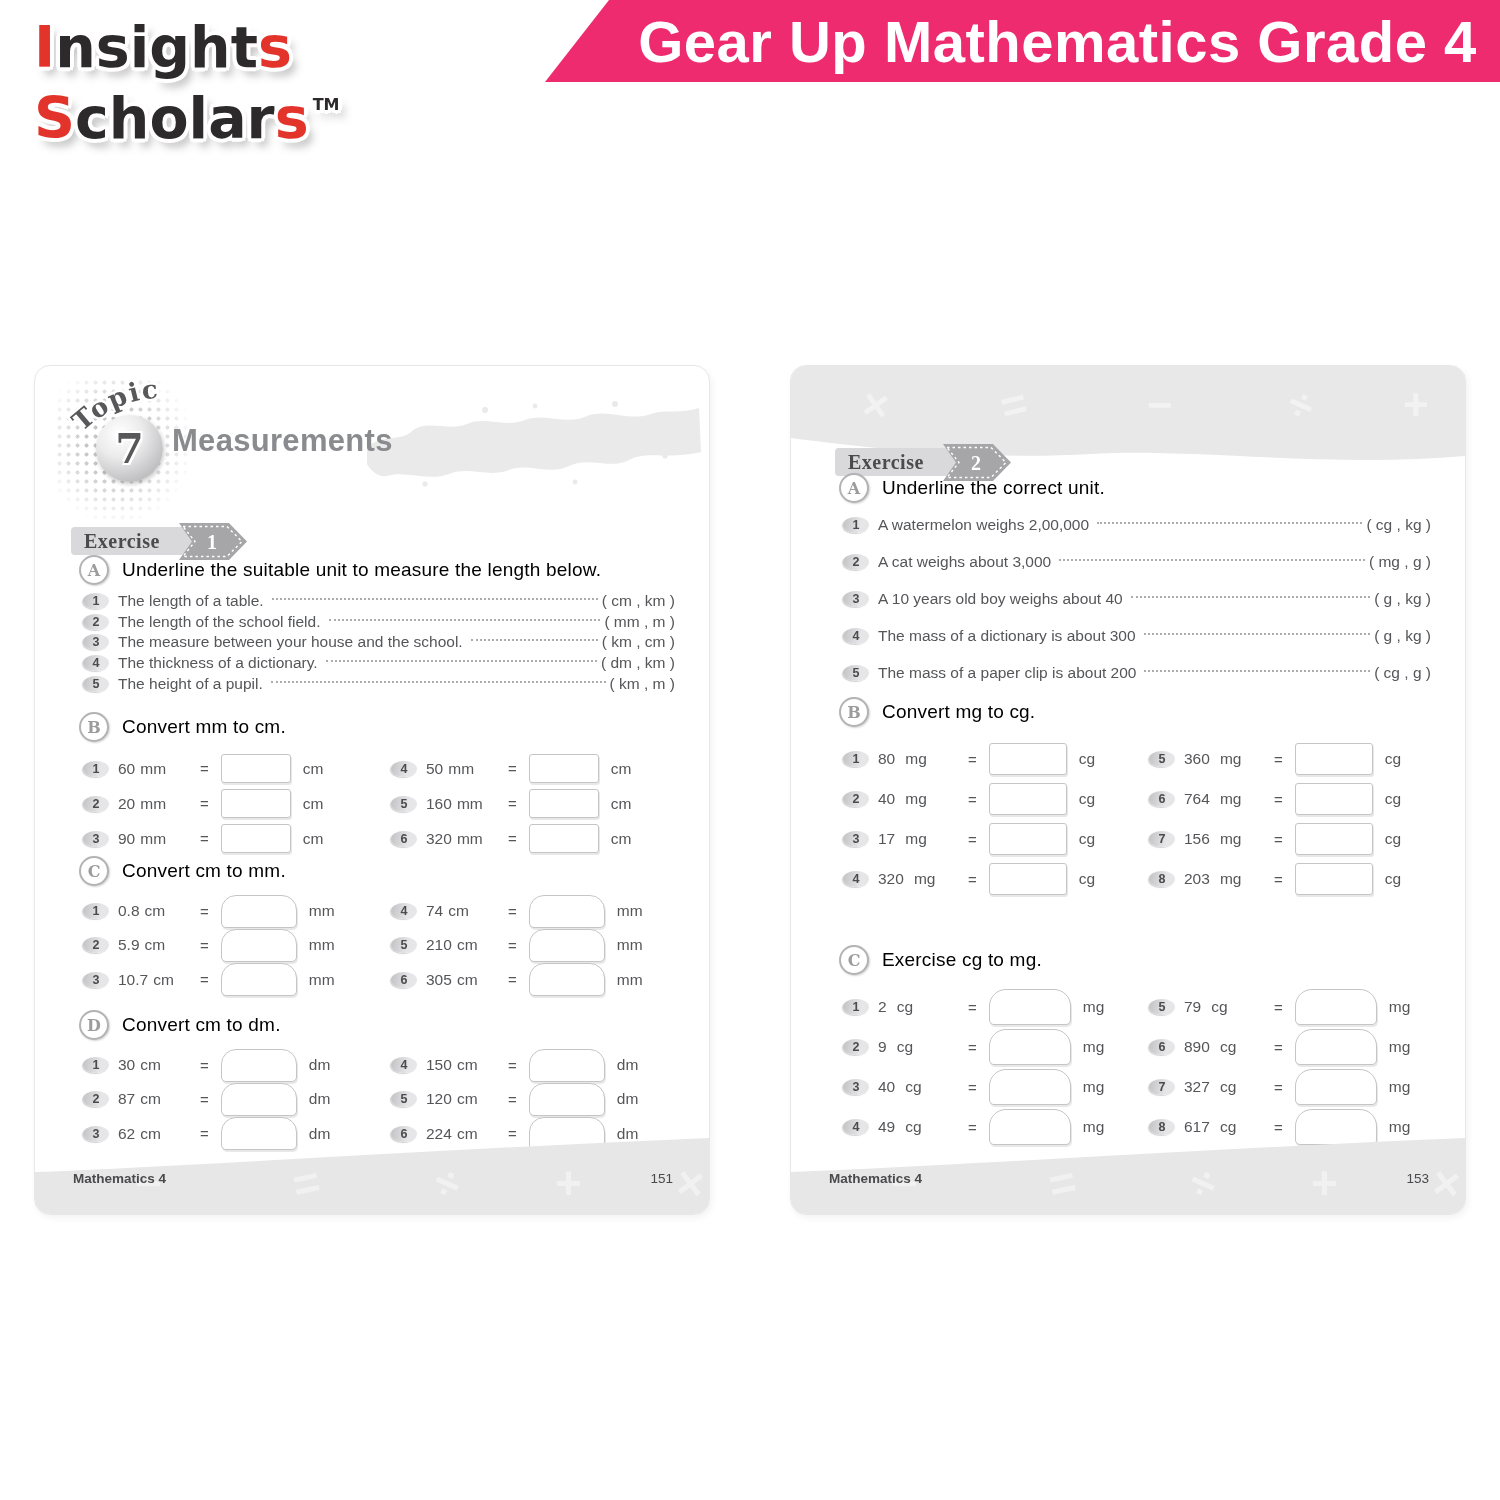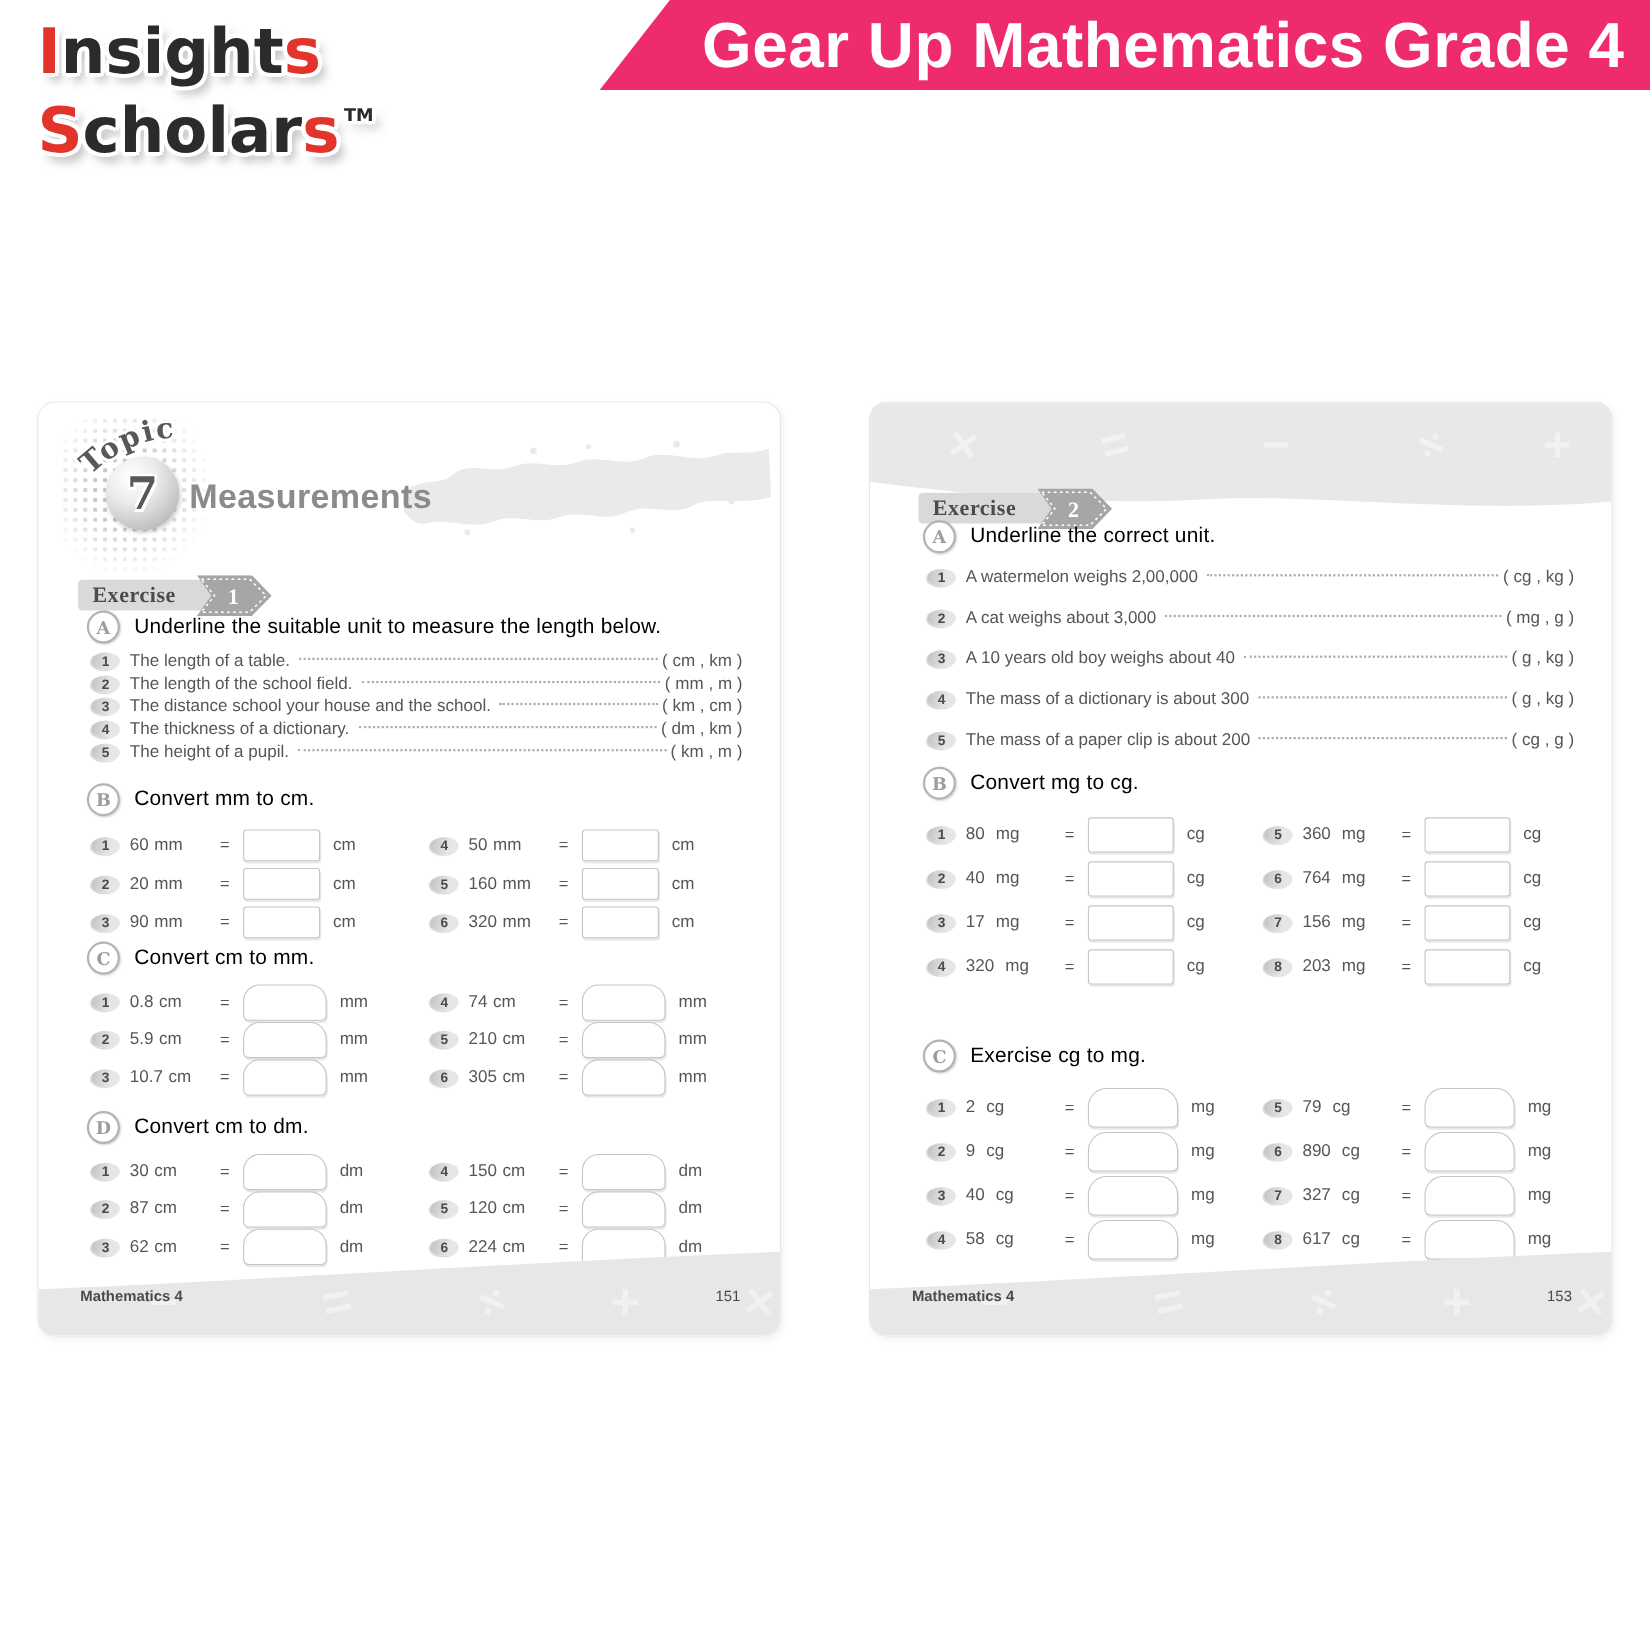--- a/index.html
+++ b/index.html
@@ -31,21 +31,21 @@
     mask-image:radial-gradient(ellipse at 45% 45%,#000 28%,transparent 72%);}
   .topic-arc{position:absolute;left:30px;top:12px;width:150px;height:70px;transform:rotate(-2deg);}
   .topic-arc text{font-family:"DejaVu Serif",serif;font-weight:bold;font-size:26px;fill:#58585A;
     stroke:#fff;stroke-width:5px;paint-order:stroke;letter-spacing:2px;}
   .sphere{position:absolute;left:61px;top:49px;width:67px;height:67px;border-radius:50%;
     background:radial-gradient(circle at 35% 28%,#ffffff 0%,#ECECED 35%,#BDBDBF 78%,#A9A9AB 100%);
     display:flex;align-items:center;justify-content:center;box-shadow:1px 2px 4px rgba(0,0,0,.22);}
   .sphere span{font-family:"DejaVu Serif",serif;font-weight:bold;font-size:41px;color:#58585A;
     text-shadow:-2px -2px 0 #fff,2px -2px 0 #fff,-2px 2px 0 #fff,2px 2px 0 #fff;}
   .splash{position:absolute;left:330px;top:30px;width:340px;height:100px;}
-  .topic-title{position:absolute;left:137px;top:68px;font-size:31px;font-weight:bold;color:#8A8B8E;letter-spacing:.3px;}
+  .topic-title{position:absolute;left:137px;top:57px;font-size:31px;font-weight:bold;color:#8A8B8E;letter-spacing:.3px;}
   
   .ex-tag{position:absolute;height:38px;}
   .page-left .ex-tag{left:36px;top:157px;}
   .page-right .ex-tag{left:44px;top:78px;}
   .ex-rect{position:absolute;left:0;top:4px;width:124px;height:28px;background:#D9D9DB;border-radius:4px;
     display:flex;align-items:center;padding-left:13px;font-family:"Liberation Serif",serif;
     font-weight:bold;font-size:20px;color:#4B4B4D;letter-spacing:.5px;}
   .ex-num{position:absolute;left:108px;top:0;width:72px;height:37px;}
   .ex-num text{font-family:"Liberation Serif",serif;font-weight:bold;font-size:20px;fill:#fff;}
   
@@ -151,21 +151,21 @@
           <span class="choices">( cm , km )</span>
         </div>
         <div class="ul-row">
           <span class="num-badge">2</span>
           <span class="ul-text">The length of the school field.</span>
           <span class="leader"></span>
           <span class="choices">( mm , m )</span>
         </div>
         <div class="ul-row">
           <span class="num-badge">3</span>
-          <span class="ul-text">The distance school your house and the school.</span>
+          <span class="ul-text">The measure between your house and the school.</span>
           <span class="leader"></span>
           <span class="choices">( km , cm )</span>
         </div>
         <div class="ul-row">
           <span class="num-badge">4</span>
           <span class="ul-text">The thickness of a dictionary.</span>
           <span class="leader"></span>
           <span class="choices">( dm , km )</span>
         </div>
         <div class="ul-row">
@@ -579,21 +579,21 @@
             <span class="conv-v">40</span>
             <span class="conv-u">cg</span>
           </span>
           <span class="eq">=</span>
           <div class="abox round"></div>
           <span class="res-u">mg</span>
         </div>
         <div class="conv-row" style="height: 40px;">
           <span class="num-badge">4</span>
           <span class="conv-label">
-            <span class="conv-v">58</span>
+            <span class="conv-v">49</span>
             <span class="conv-u">cg</span>
           </span>
           <span class="eq">=</span>
           <div class="abox round"></div>
           <span class="res-u">mg</span>
         </div>
         <div class="conv-row" style="height: 40px;">
           <span class="num-badge">5</span>
           <span class="conv-label">
             <span class="conv-v">79</span>

